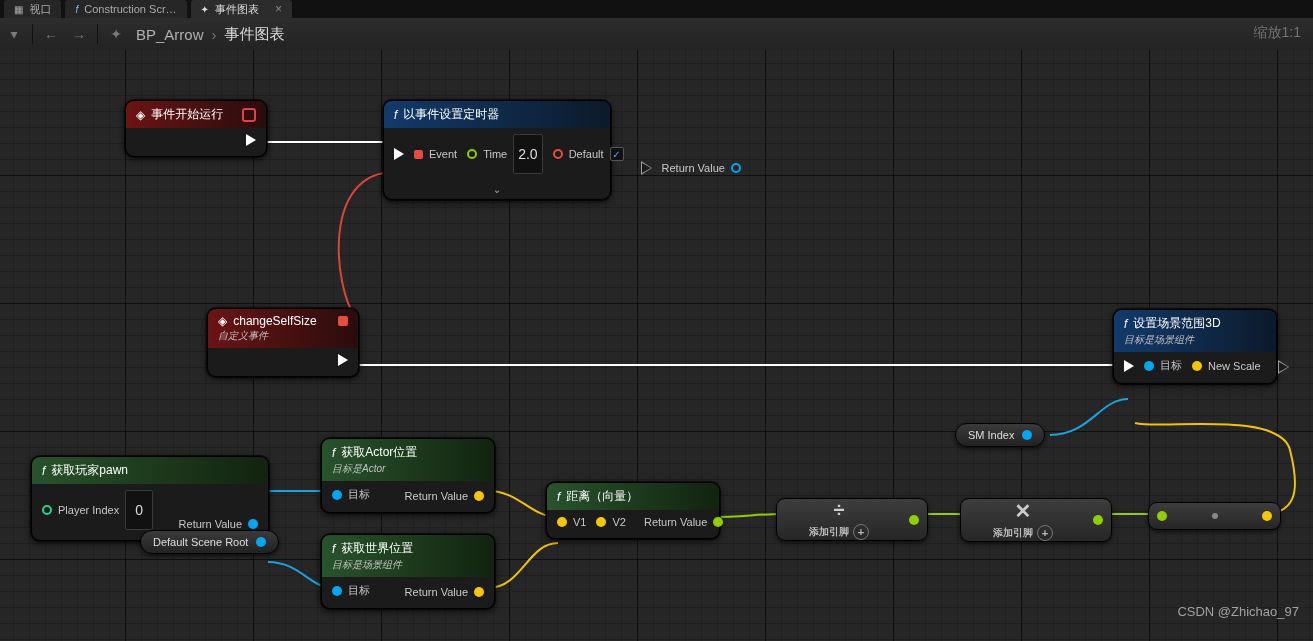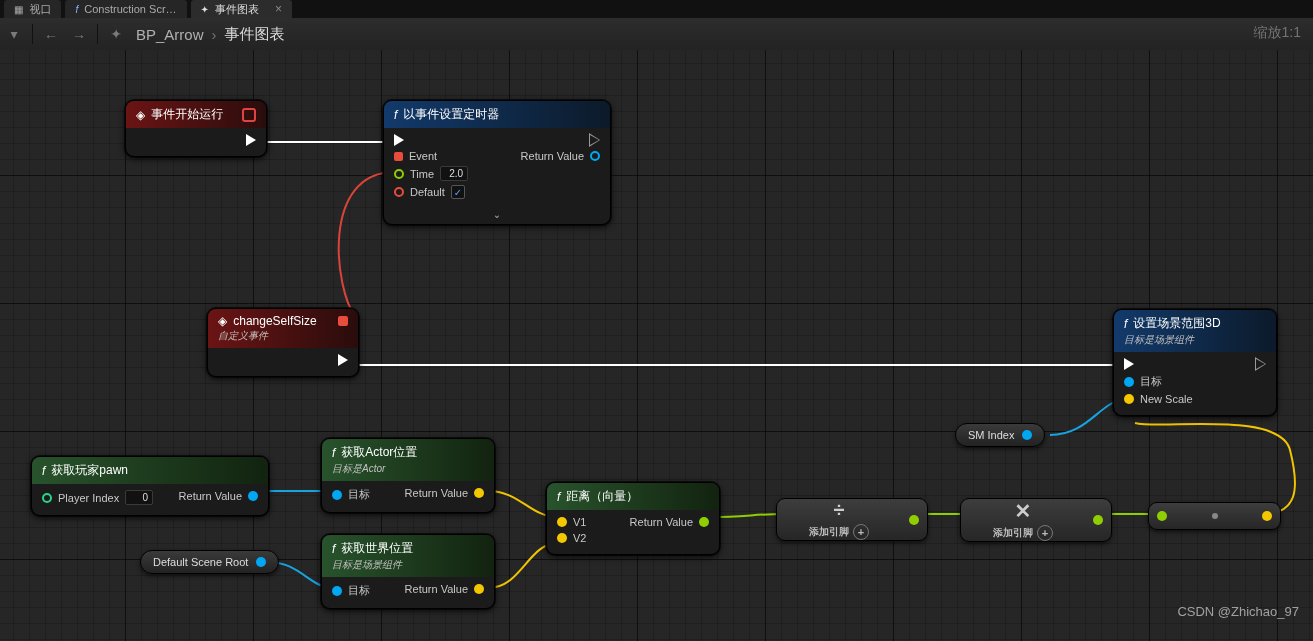--- a/index.html
+++ b/index.html
@@ -28,35 +28,35 @@
   }
   svg.wires{position:absolute;left:0;top:0;width:100%;height:100%;pointer-events:none}
   
   .node{position:absolute;background:#1b1b1b;border:1px solid #000;border-radius:9px;box-shadow:0 2px 6px rgba(0,0,0,.8),0 0 0 1px rgba(0,0,0,.6)}
   .nhead{padding:5px 10px 5px 10px;border-radius:8px 8px 0 0;display:flex;align-items:center;gap:6px;font-size:12px;color:#fff}
   .nhead.red{background:linear-gradient(90deg,#6b1414,#2a0c0c)}
   .nhead.blue{background:linear-gradient(90deg,#123a6b,#0c1a2a)}
   .nhead.green{background:linear-gradient(90deg,#28532c,#12230f)}
   .nsub{font-size:10px;color:#c0c0c0;font-style:italic;display:block;margin-top:1px}
   .nbody{padding:6px 10px 10px 10px;display:flex;justify-content:space-between;gap:18px}
-  .col{display:flex;flex-direction:column;gap:4px}
+  .col{display:flex;flex-direction:row;gap:10px}
   .col.r{align-items:flex-end}
   .pin{display:flex;align-items:center;gap:6px;font-size:11px;color:#c8c8c8;white-space:nowrap}
   .exec{display:inline-block;width:0;height:0;border-top:6px solid transparent;border-bottom:6px solid transparent;border-left:10px solid #fff}
   .exec.hollow{border-left-color:transparent;position:relative}
   .exec.hollow::before{content:"";position:absolute;left:-11px;top:-7px;width:0;height:0;border-top:7px solid transparent;border-bottom:7px solid transparent;border-left:11px solid #999}
   .exec.hollow::after{content:"";position:absolute;left:-10px;top:-5px;width:0;height:0;border-top:5px solid transparent;border-bottom:5px solid transparent;border-left:9px solid #1b1b1b}
   .dot{width:10px;height:10px;border-radius:50%;box-sizing:border-box}
   .dot.hollow{border:2px solid;background:transparent !important}
   .dot.red{background:#e74c3c;border-color:#e74c3c}
   .dot.green{background:#8fce00;border-color:#8fce00}
   .dot.blue{background:#00a8f3;border-color:#00a8f3}
   .dot.yellow{background:#f3c800;border-color:#f3c800}
   .dot.grey{background:#888}
-  .inputbox{background:#111;border:1px solid #3a3a3a;border-radius:2px;color:#ddd;padding:1px 4px;font-size:10px;min-width:18px;text-align:right}
+  .inputbox{background:#111;border:1px solid #3a3a3a;border-radius:2px;color:#ddd;padding:11px 4px;font-size:14px;min-width:18px;text-align:center}
   .check{width:12px;height:12px;border:1px solid #555;border-radius:2px;background:#111;display:inline-flex;align-items:center;justify-content:center;color:#5aa0ff;font-size:10px}
   .expand{width:100%;text-align:center;color:#aaa;font-size:10px;padding-bottom:4px;cursor:pointer}
   .stop{width:10px;height:10px;border:2px solid #d44;border-radius:3px;display:inline-block}
   
   .pill{position:absolute;background:linear-gradient(#3a3a3a,#222);border:1px solid #000;border-radius:14px;padding:5px 12px;display:flex;align-items:center;gap:8px;font-size:11px;color:#ddd;box-shadow:0 2px 4px rgba(0,0,0,.6)}
   
   .mnode{position:absolute;background:linear-gradient(#3d3d3d,#262626);border:1px solid #000;border-radius:9px;box-shadow:0 2px 4px rgba(0,0,0,.6);display:flex;align-items:center}
   .mnode .side{display:flex;flex-direction:column;gap:14px;padding:10px 8px}
   .mnode .mid{flex:1;text-align:center;color:#ccc;font-size:20px;font-weight:bold}
   .mnode .add{font-size:10px;color:#bbb;display:flex;align-items:center;gap:4px}
@@ -262,21 +262,21 @@
         </div>
     <div class="col r">
           <div class="pin">
             <span>Return Value</span>
             <span class="dot yellow"></span>
           </div>
         </div>
   </div>
 </div>
 
-<div class="pill" style="left:140px;top:500px">
+<div class="pill" style="left:140px;top:480px">
   <span>Default Scene Root</span>
       <span class="dot blue"></span>
 </div>
 
 <div class="node" style="left:546px;top:432px;width:172px">
   <div class="nhead green">
     <span style="font-style:italic">f</span>
     <span>距离（向量）</span>
   </div>
   <div class="nbody">

